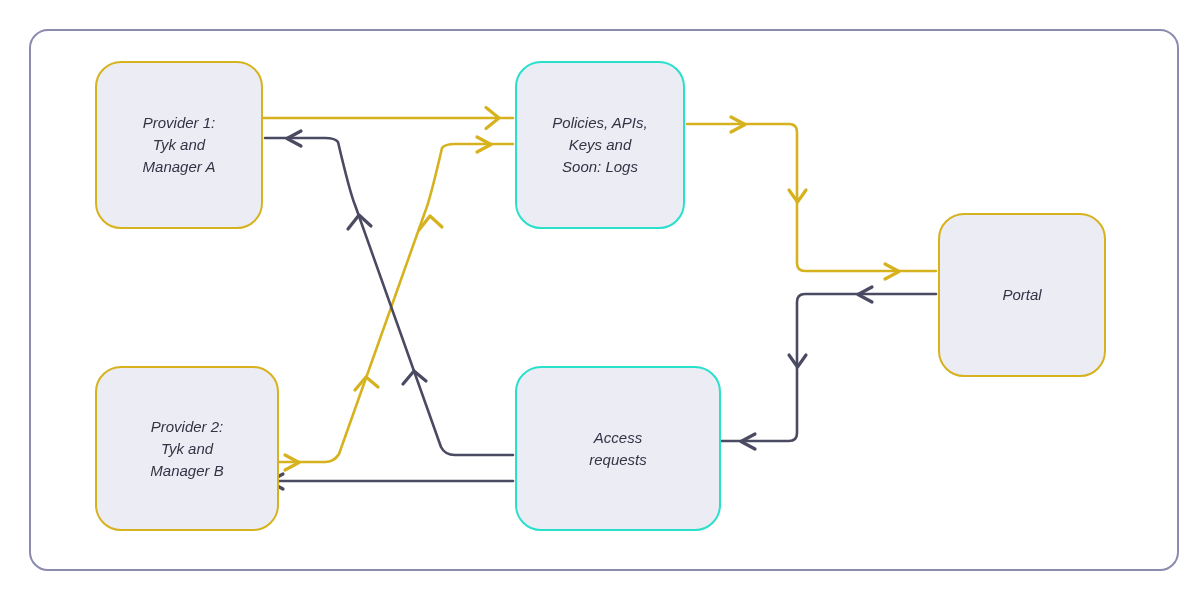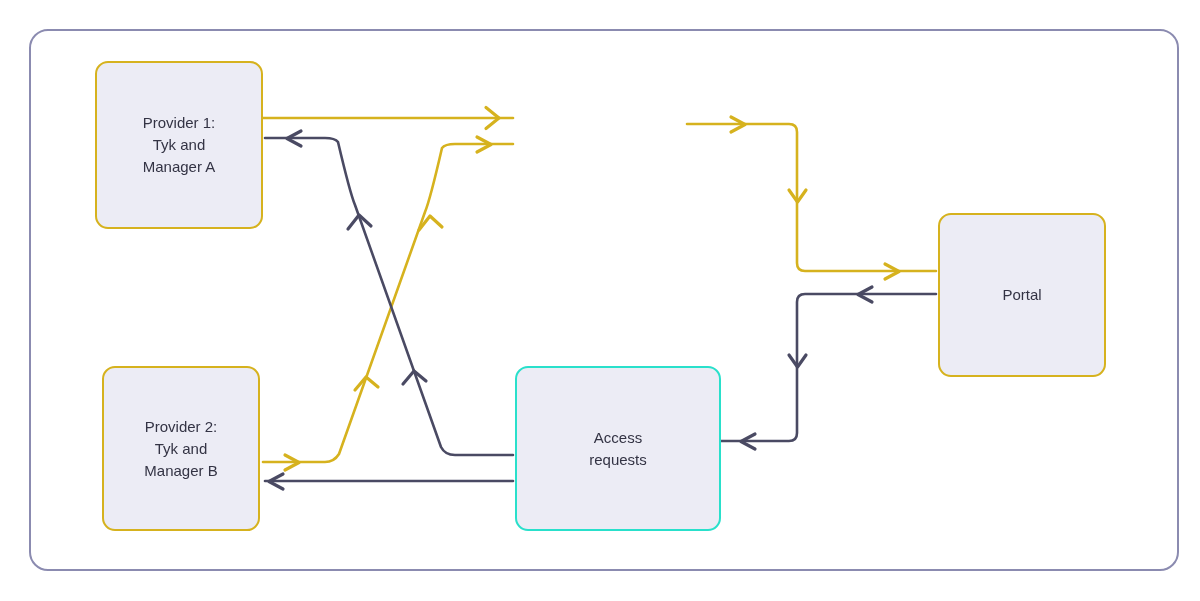--- a/index.html
+++ b/index.html
@@ -19,30 +19,31 @@
     position: absolute;
     left: 0;
     top: 0;
     width: 1200px;
     height: 601px;
   }
   .node-box {
     position: absolute;
     box-sizing: border-box;
     background: #ececf5;
-    border-radius: 13px;
+    border-radius: 26px;
     display: flex;
     align-items: center;
     justify-content: center;
     text-align: center;
     color: #333344;
     font-size: 15px;
     line-height: 22px;
     font-family: "Liberation Sans", sans-serif;
     white-space: pre-line;
+    font-style: italic;
   }
   .node-gold { border: 2px solid #d6b21e; }
   .node-teal { border: 2px solid #29e0cb; }
   .node-label {
     display: block;
     white-space: pre-line;
     padding: 0 6px;
   }
 </style>
 </head>
@@ -98,26 +99,31 @@
 
     </g>
   </svg>
 
   <div class="node-box node-gold" style="left:95px; top:61px; width:168px; height:168px;">
     <span class="node-label">Provider 1:
 Tyk and
 Manager A</span>
   </div>
 
+  <div class="node-box node-teal" style="left:515px; top:61px; width:170px; height:168px;">
+    <span class="node-label">Policies, APIs,
+Keys and
+Soon: Logs</span>
+  </div>
 
   <div class="node-box node-gold" style="left:938px; top:213px; width:168px; height:164px;">
     <span class="node-label">Portal</span>
   </div>
 
-  <div class="node-box node-gold" style="left:102px; top:366px; width:158px; height:165px;">
+  <div class="node-box node-gold" style="left:95px; top:366px; width:184px; height:165px;">
     <span class="node-label">Provider 2:
 Tyk and
 Manager B</span>
   </div>
 
   <div class="node-box node-teal" style="left:515px; top:366px; width:206px; height:165px;">
     <span class="node-label">Access
 requests</span>
   </div>
 

